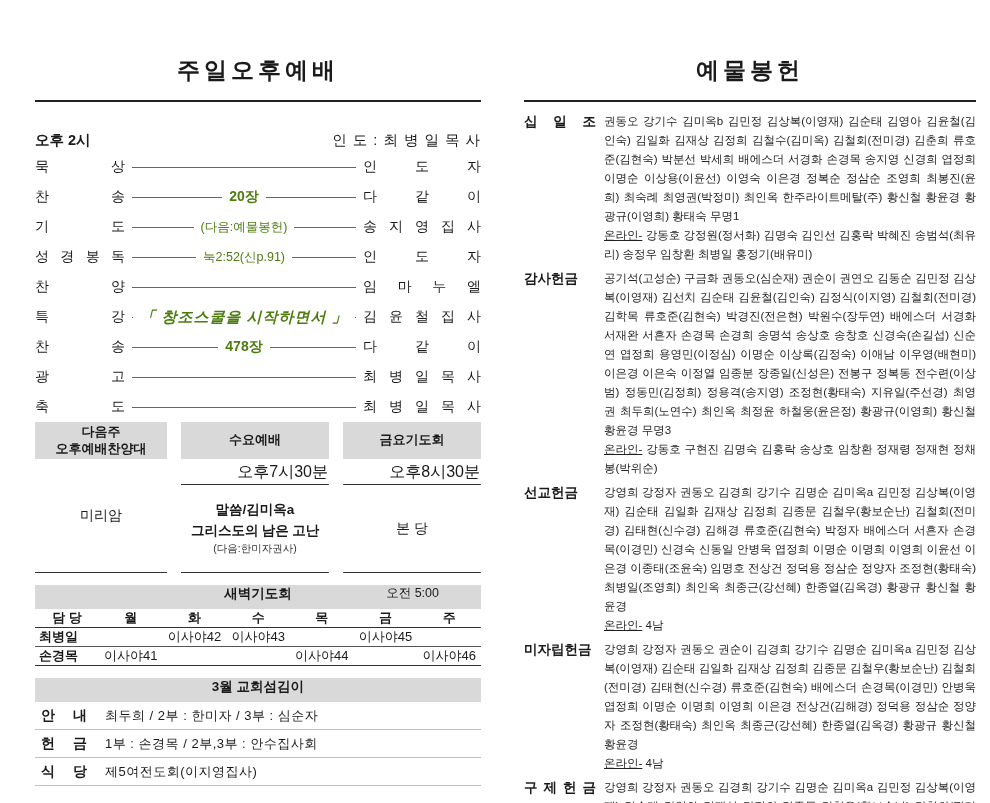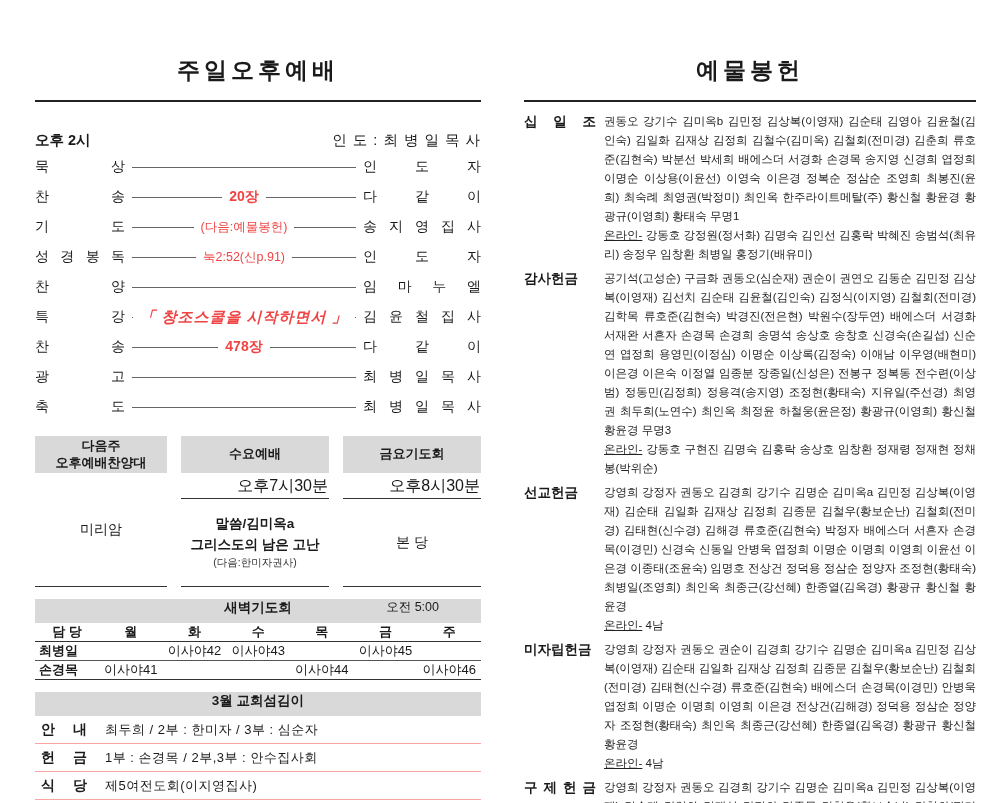--- a/index.html
+++ b/index.html
@@ -14,33 +14,33 @@
   .title-rule{border:none;border-top:2px solid #222;margin:14px 0 0 0;}
   
   .order-head{display:flex;justify-content:space-between;align-items:center;
               margin-top:26px;height:24px;font-size:14.5px;}
   .order-head .time{font-weight:bold;}
   .order-head .leader{letter-spacing:1px;}
   .order-row{display:flex;align-items:center;height:30px;font-size:14px;}
   .order-row .lbl{width:90px;text-align:justify;text-align-last:justify;}
   .order-row .rgt{width:118px;text-align:justify;text-align-last:justify;}
   .order-row .fill{flex:1;border-top:1px solid #666;height:0;margin:0 7px;}
-  .order-row .ctr{white-space:nowrap;text-align:center;font-size:12.5px;color:#ef4444;}
+  .order-row .ctr{white-space:nowrap;text-align:center;font-size:12.5px;color:#4d7c0f;}
   .ctr.b{font-weight:bold;font-size:14px;}
   .ctr.script{font-weight:bold;font-style:italic;font-size:15px;letter-spacing:1px;}
   
-  .boxes{display:grid;grid-template-columns:132px 148px 138px;column-gap:14px;margin-top:14px;}
+  .boxes{display:grid;grid-template-columns:132px 148px 138px;column-gap:14px;}
   .box{display:flex;flex-direction:column;height:150px;border-bottom:1px solid #333;}
   .box-head{background:#d9d9d9;min-height:37px;display:flex;flex-direction:column;
             justify-content:center;align-items:center;font-weight:bold;font-size:13px;line-height:1.25;}
   .box-time{font-size:16px;text-align:right;border-bottom:1px solid #333;padding:3px 1px 1px;}
   .box-body{flex:1;display:flex;flex-direction:column;justify-content:center;align-items:center;
             text-align:center;font-size:14px;line-height:1.5;}
   .box-body .b1{font-weight:bold;font-size:13.5px;}
-  .box-body .b2{font-weight:bold;font-size:13.5px;}
+  .box-body .b2{font-weight:bold;font-size:13.5px;font-family:Liberation Serif, serif;}
   .box-body .b3{font-size:10.5px;color:#333;}
   
   .band{position:relative;background:#d9d9d9;height:24px;margin-top:12px;
         display:flex;align-items:flex-start;justify-content:center;font-weight:bold;font-size:13.5px;}
   .band .band-right{position:absolute;right:42px;font-weight:normal;font-size:12.5px;}
   .dawn-grid{display:grid;grid-template-columns:64px repeat(6,1fr);}
   .dawn-grid>div{padding:5px 0;text-align:center;font-size:13px;}
   .dawn-hrow>div{font-weight:bold;}
   .dawn-hrow,.dawn-row{display:contents;}
   .dawn-sep{grid-column:1 / -1;border-top:1.4px solid #333;padding:0 !important;height:0;}

